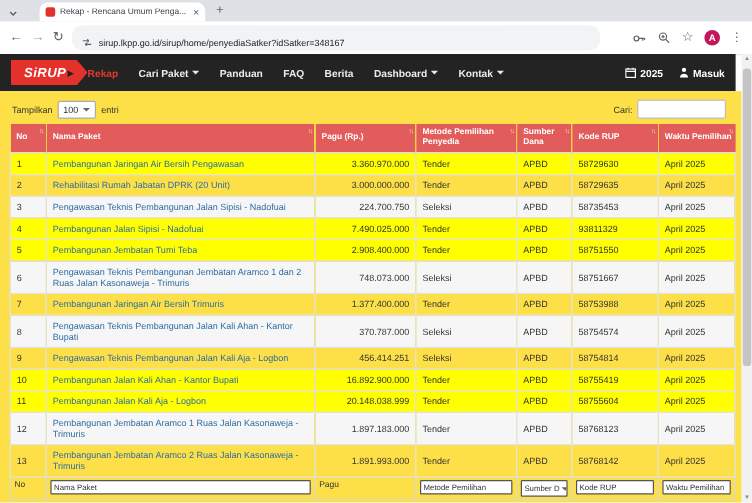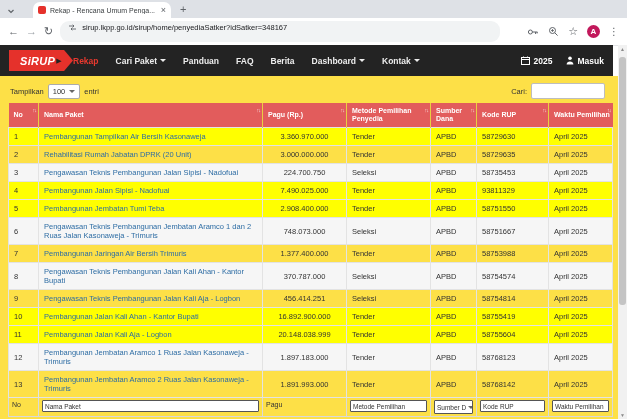--- a/index.html
+++ b/index.html
@@ -13,21 +13,21 @@
        padding:0 5px;gap:4px;margin-left:14px;}
   .favicon{width:8px;height:8px;border-radius:2px;background:#e5312b;flex:0 0 auto;}
   .tab-title{flex:1;font-size:7px;color:#3c4043;white-space:nowrap;overflow:hidden;text-overflow:ellipsis;}
   .tab-close{font-size:9px;color:#5f6368;line-height:9px;}
   .newtab{font-size:11px;color:#5f6368;margin:0 0 3px 9px;line-height:11px;}
 
   .addressbar{position:absolute;top:18px;left:0;right:0;height:27px;background:#fff;border-bottom:1px solid #e4e6e8;
               display:flex;align-items:center;padding:0 8px;gap:7px;}
   .navglyph{font-size:11px;color:#5f6368;line-height:11px;}
   .navglyph.dim{color:#9aa0a6;}
-  .urlpill{flex:1;max-width:424px;height:17px;background:#f1f3f4;border-radius:9px;display:flex;align-items:flex-start;
+  .urlpill{flex:1;max-width:424px;height:17px;background:#f1f3f4;border-radius:9px;display:flex;align-items:flex-end;
            padding:2px 8px;gap:5px;overflow:hidden;}
   .url{font-size:7.5px;color:#202124;white-space:nowrap;overflow:hidden;}
   .bar-right{margin-left:auto;display:flex;align-items:center;gap:9px;}
   .avatar{width:13px;height:13px;border-radius:50%;background:#c2185b;color:#fff;font-size:8px;font-weight:bold;
           display:flex;align-items:center;justify-content:center;}
   .dots{font-size:10px;color:#5f6368;}
 
   
   .navbar{position:absolute;top:45px;left:0;right:14px;height:31px;background:#232323;display:flex;align-items:center;padding:0 9px;}
   .logo{width:64px;height:21px;background:#e5312b;clip-path:polygon(0 0,86% 0,100% 50%,86% 100%,0 100%);
@@ -53,21 +53,21 @@
   table.rup{margin-left:8px;width:604px;border-collapse:collapse;table-layout:fixed;}
   .rup th{background:#e25c5c;color:#fff;font-size:7px;font-weight:bold;text-align:left;vertical-align:middle;
           padding:3px 10px 3px 5px;line-height:8px;position:relative;border-left:1px solid rgba(0,0,0,.08);height:18px;}
   .rup th:first-child{border-left:none;}
   .rup th.nowrap{white-space:nowrap;}
   .sort{position:absolute;right:2px;top:3px;font-size:5.5px;opacity:.8;letter-spacing:-1px;}
   .rup td{border:1px solid #e3e3e3;font-size:7.5px;color:#333;padding:4px 5px;line-height:9px;vertical-align:middle;
           overflow:hidden;}
   .rup tr.hl td{background:#ffff00;}
   .rup tr.shade td{background:#f6f6f6;}
-  .c-pagu{text-align:center;}
+  .c-pagu{text-align:right;}
   .pkg{color:#2e6da4;cursor:pointer;}
   .rup tfoot td{border:1px solid #d9d9d9;padding:2px 3px;font-size:7px;color:#333;vertical-align:top;}
   .ftin{width:100%;box-sizing:border-box;height:12px;border:1px solid #555;border-radius:1px;font-size:6.5px;padding:0 2px;background:#fff;}
   .ftin::placeholder{color:#333;opacity:1;}
   .ftselect{display:flex;align-items:center;justify-content:space-between;gap:2px;border:1px solid #555;border-radius:1px;
             height:12px;padding:0 2px;font-size:6.5px;overflow:hidden;white-space:nowrap;background:#fff;}
 
   
   .vscroll{position:absolute;top:45px;right:0;width:9px;bottom:0;background:#f1f1f1;display:flex;flex-direction:column;align-items:center;}
   .varrow{font-size:5px;color:#8a8a8a;line-height:8px;height:8px;}
@@ -215,21 +215,21 @@
           <th><span>Pagu (Rp.)</span><span class="sort">↑↓</span></th>
           <th><span>Metode Pemilihan Penyedia</span><span class="sort">↑↓</span></th>
           <th><span>Sumber Dana</span><span class="sort">↑↓</span></th>
           <th class="nowrap"><span>Kode RUP</span><span class="sort">↑↓</span></th>
           <th class="nowrap"><span>Waktu Pemilihan</span><span class="sort">↑↓</span></th>
         </tr>
       </thead>
       <tbody>
           <tr class="hl">
     <td>1</td>
-    <td><span class="pkg">Pembangunan Tampilkan Air Bersih Kasonaweja</span></td>
+    <td><span class="pkg">Pembangunan Jaringan Air Bersih Pengawasan</span></td>
     <td class="c-pagu">3.360.970.000</td>
     <td>Tender</td>
     <td>APBD</td>
     <td>58729630</td>
     <td>April 2025</td>
   </tr>
           <tr>
     <td>2</td>
     <td><span class="pkg">Rehabilitasi Rumah Jabatan DPRK (20 Unit)</span></td>
     <td class="c-pagu">3.000.000.000</td>

